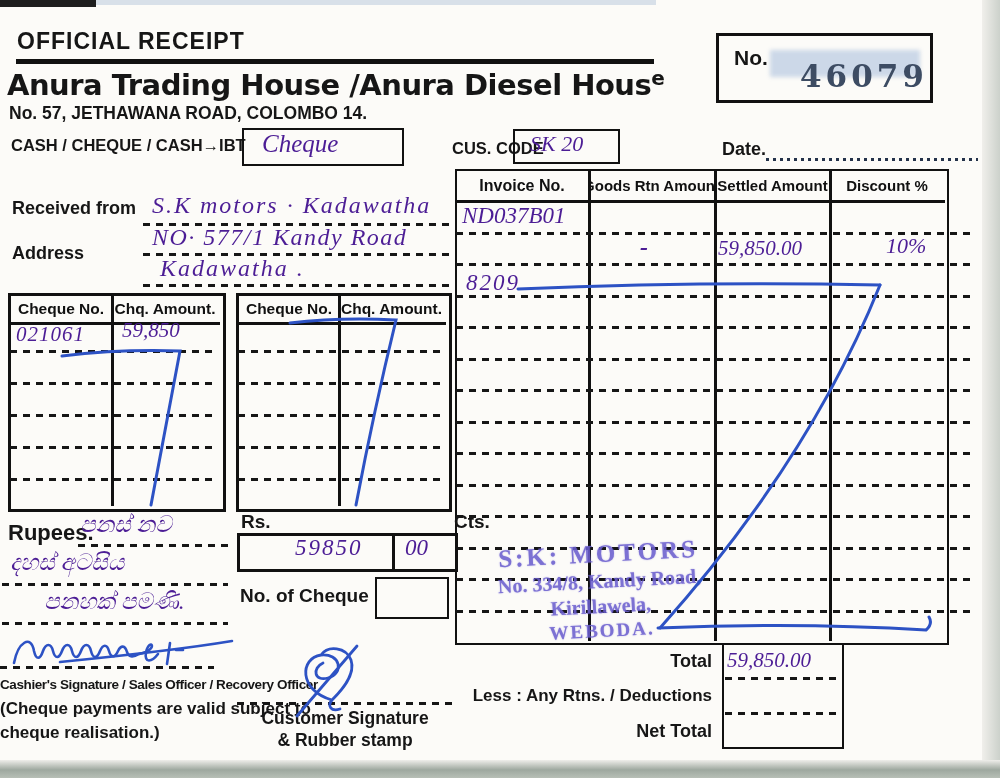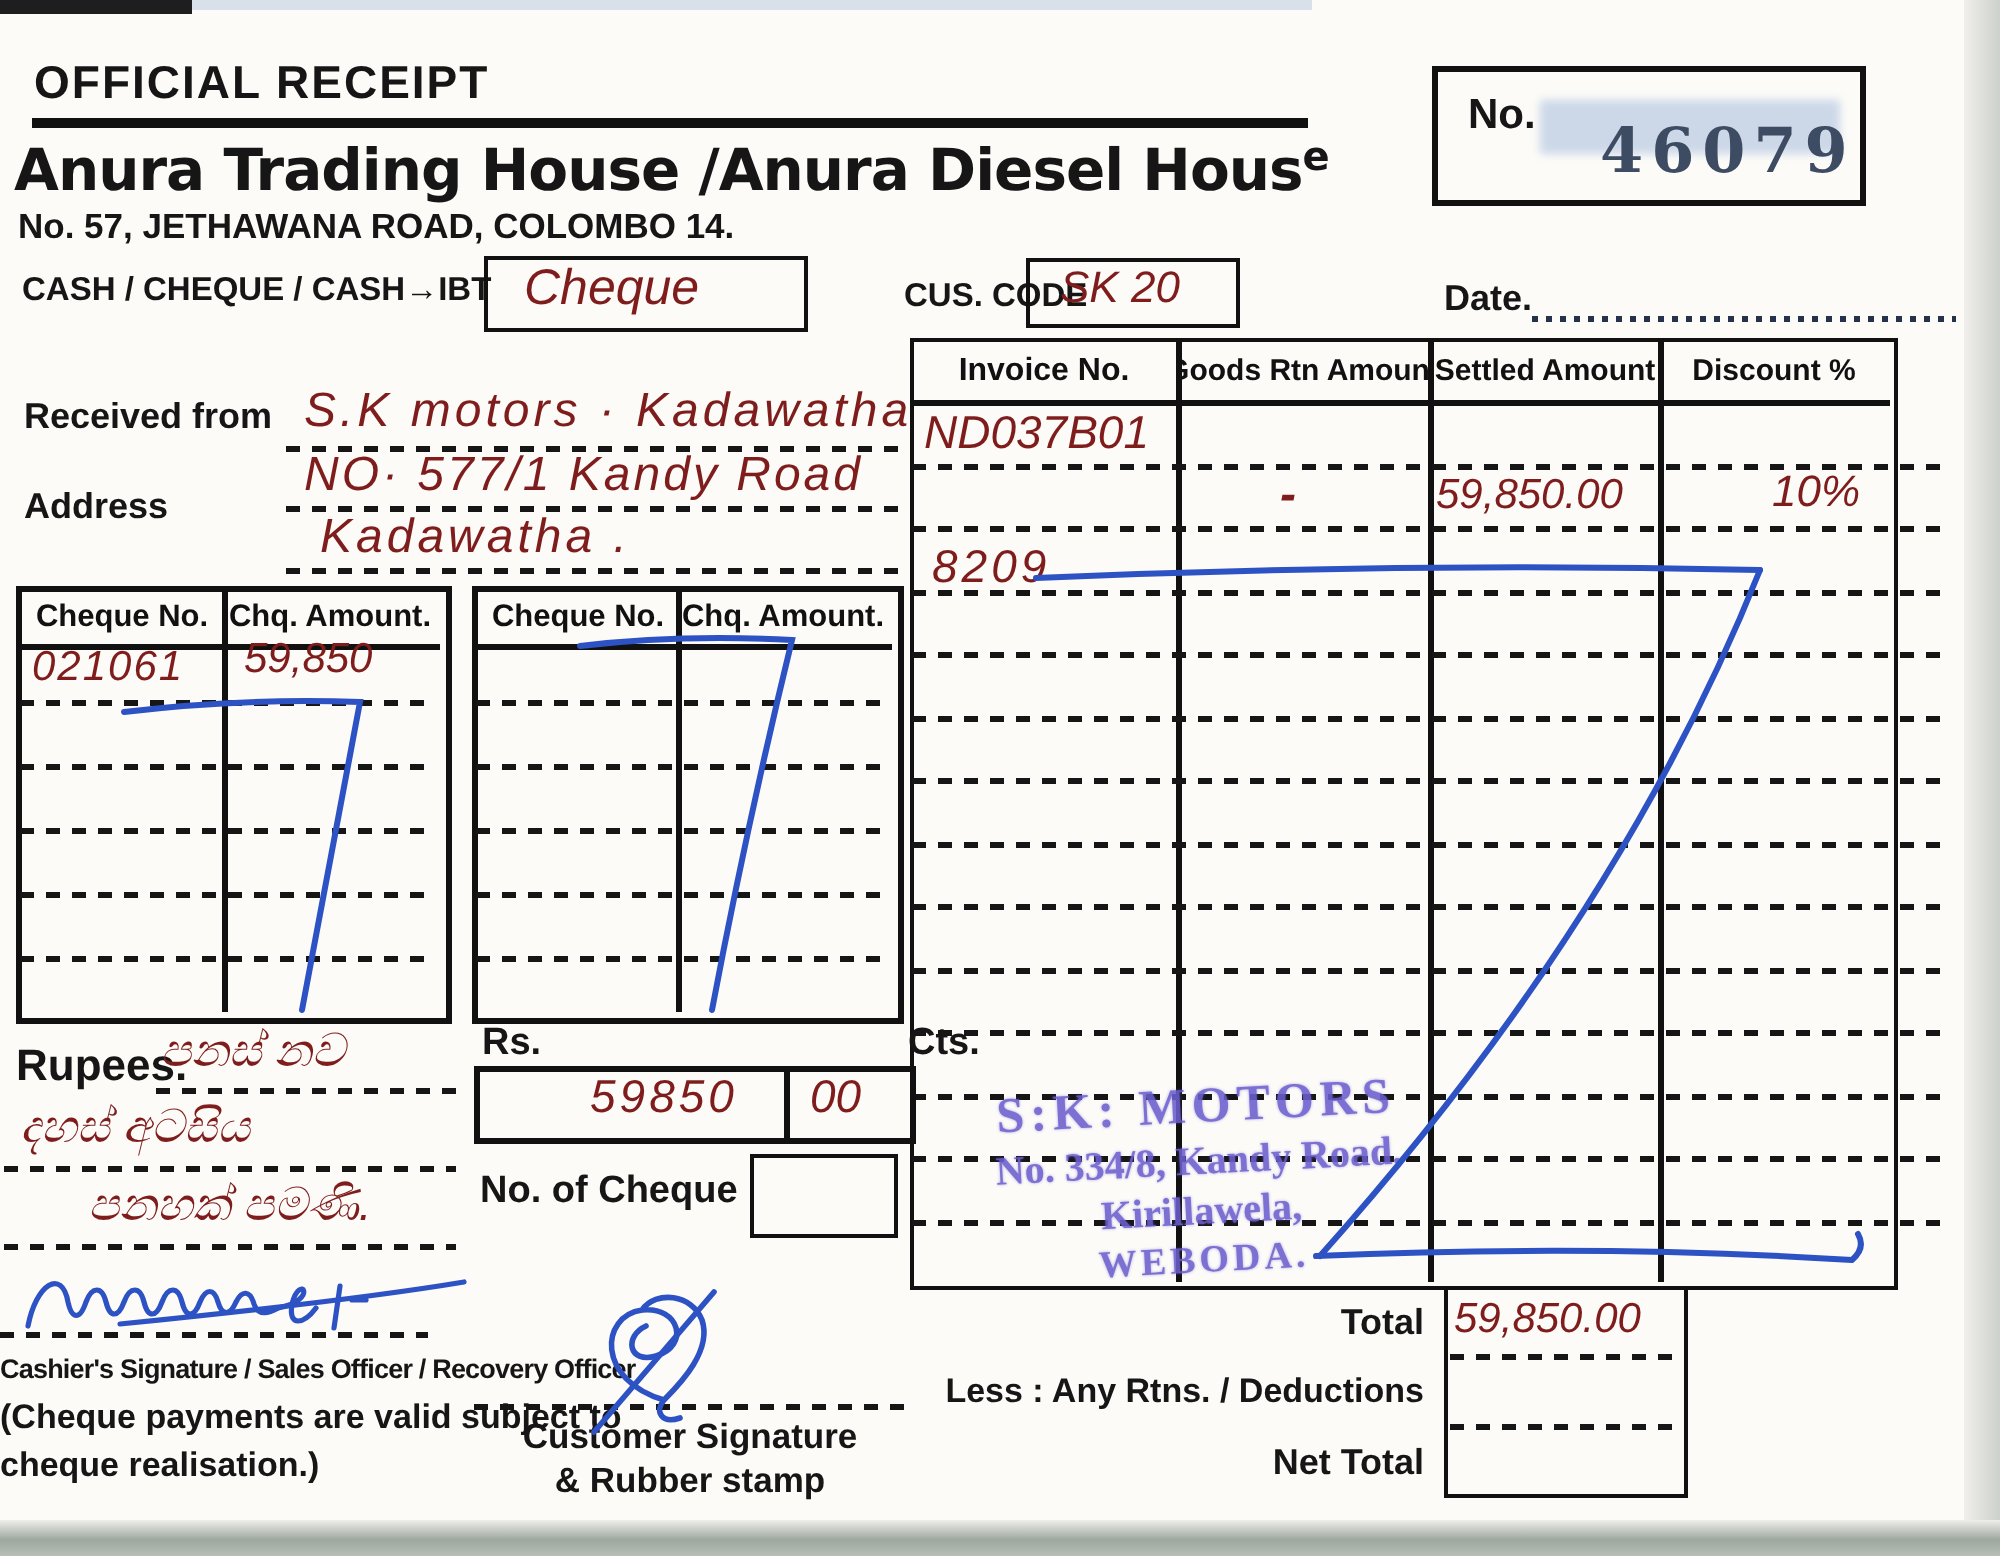--- a/index.html
+++ b/index.html
@@ -2,21 +2,21 @@
 <html><head>
 <meta charset="utf-8">
 <style>
   html,body{margin:0;padding:0;}
   body{width:1000px;height:778px;position:relative;overflow:hidden;
        font-family:"Liberation Sans",sans-serif;background:#e9e9e5;}
   #paper{position:absolute;left:0;top:0;width:1000px;height:778px;
          background:#fcfbf8;}
   .abs{position:absolute;}
   .printed{color:#161616;}
-  .hw{font-family:Liberation Sans, sans-serif;font-style:italic;color:#7f1d1d;white-space:nowrap;}
+  .hw{font-family:Liberation Serif, serif;font-style:italic;color:#4c1d95;white-space:nowrap;}
   .dash{position:absolute;height:2.5px;
         background:repeating-linear-gradient(90deg,#161616 0 7px,transparent 7px 13px);}
   .dots{position:absolute;height:3px;
         background:repeating-linear-gradient(90deg,#24324a 0 3px,transparent 3px 7px);}
   .vline{position:absolute;width:2.5px;background:#111;}
   .box{position:absolute;border:2.5px solid #111;background:transparent;}
   .cellhead{font-weight:700;font-size:16px;color:#111;display:flex;align-items:center;justify-content:center;white-space:nowrap;overflow:hidden;}
   #stamp{transform:rotate(-3deg);color:#6b5ecf;opacity:.88;text-align:center;
          font-family:"Liberation Serif",serif;text-shadow:0 0 1.5px rgba(107,94,207,.65);}
   svg{position:absolute;left:0;top:0;pointer-events:none;}

